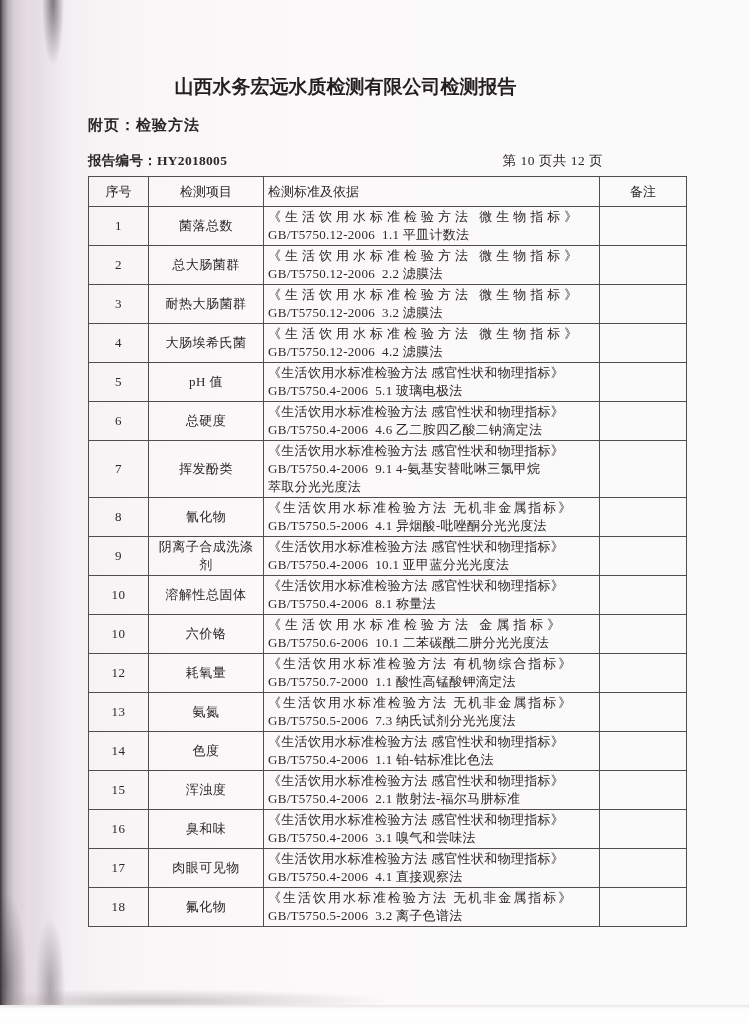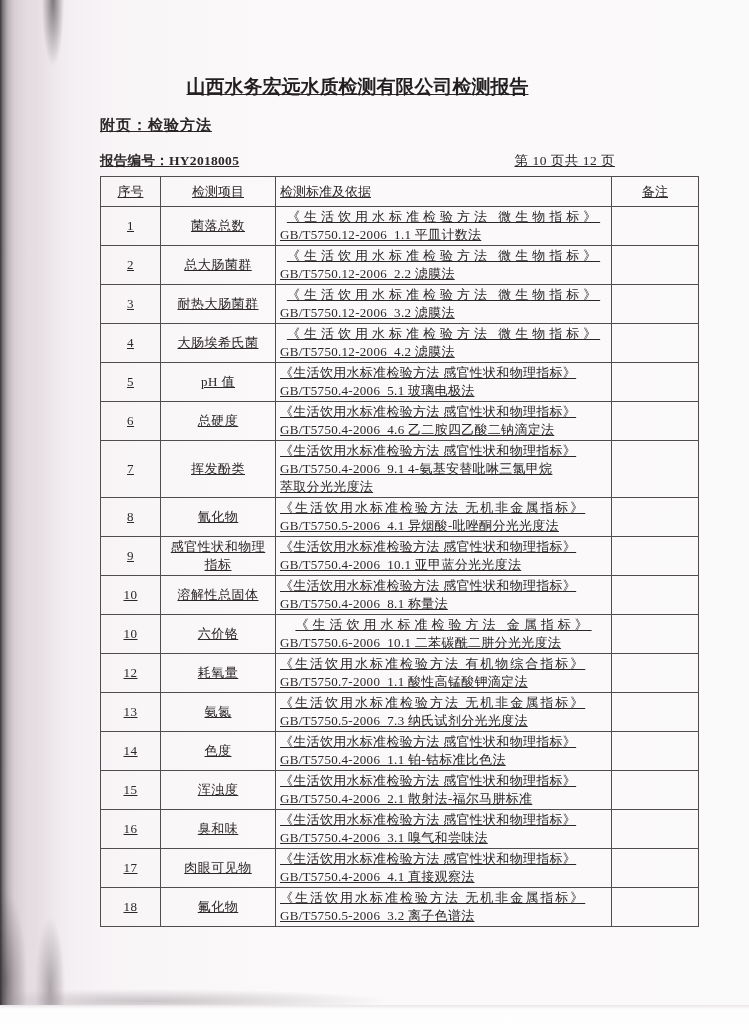--- a/index.html
+++ b/index.html
@@ -31,24 +31,23 @@
 
   .bottom-strip {
     position: absolute;
     left: 0; right: 0; bottom: 0;
     height: 25px;
     background: linear-gradient(180deg, #e9e5e7 0px, #fdfdfd 4px, #fefefe 100%);
   }
 
   .content {
     position: absolute;
-    left: 100px;
+    left: 88px;
     top: 0;
     width: 515px;
-    text-decoration: underline;
   }
 
   .doc-title {
     margin: 74px 0 0 0;
     text-align: center;
     font-size: 19px;
     font-weight: 700;
     color: #231f21;
     line-height: 26px;
   }
@@ -95,21 +94,21 @@
   thead tr { height: 30px; }
   tbody tr { height: 38px; }
 
   td.c-no, td.c-item { text-align: center; letter-spacing: 0.5px; }
   td.c-standard { padding-left: 8px; padding-right: 5px; }
   .std-line {
     line-height: 18px;
     white-space: pre-wrap;
     letter-spacing: 0.3px;
   }
-  .std-line.spread-lg { letter-spacing: 4px; text-align: center; }
+  .std-line.spread-lg { letter-spacing: 4px; }
   .std-line.spread-sm { letter-spacing: 2px; }
 </style>
 </head>
 <body>
 
 <div class="scan">
   <div class="scan-shadows"></div>
 
   <div class="content">
     <h1 class="doc-title">山西水务宏远水质检测有限公司检测报告</h1>
@@ -204,21 +203,21 @@
     <td class="c-no">8</td>
     <td class="c-item">氰化物</td>
     <td class="c-standard">
               <div class="std-line spread-sm">《生活饮用水标准检验方法 无机非金属指标》</div>
               <div class="std-line">GB/T5750.5-2006  4.1 异烟酸-吡唑酮分光光度法</div>
             </td>
     <td class="c-remark"></td>
   </tr>
           <tr>
     <td class="c-no">9</td>
-    <td class="c-item">感官性状和物理指标</td>
+    <td class="c-item">阴离子合成洗涤剂</td>
     <td class="c-standard">
               <div class="std-line">《生活饮用水标准检验方法 感官性状和物理指标》</div>
               <div class="std-line">GB/T5750.4-2006  10.1 亚甲蓝分光光度法</div>
             </td>
     <td class="c-remark"></td>
   </tr>
           <tr>
     <td class="c-no">10</td>
     <td class="c-item">溶解性总固体</td>
     <td class="c-standard">

